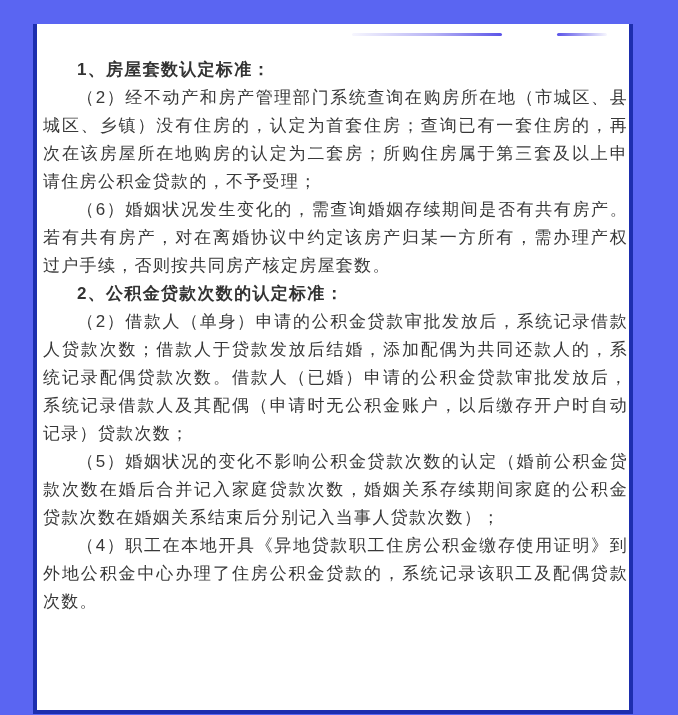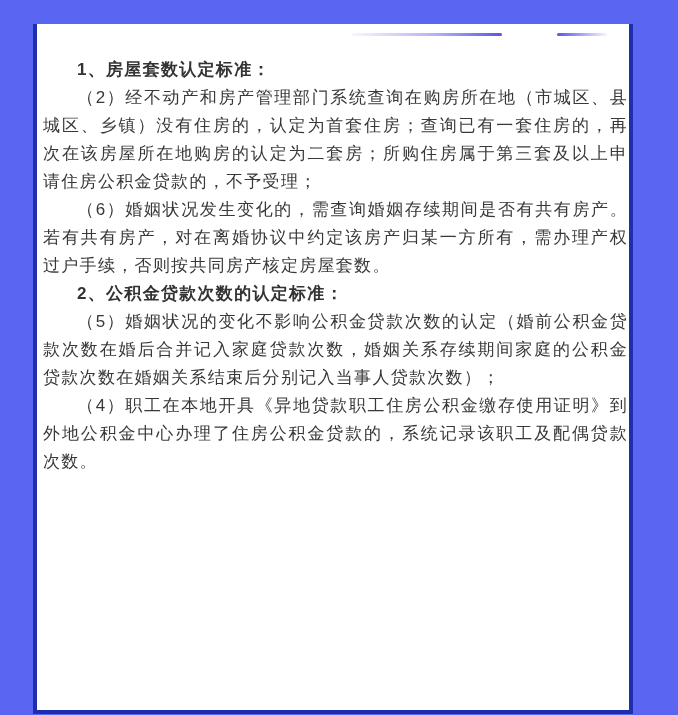--- a/index.html
+++ b/index.html
@@ -75,16 +75,17 @@
 <div class="card">
   <span class="deco-line long"></span>
   <span class="deco-line short"></span>
 
   <div class="doc">
     <h2>1、房屋套数认定标准：</h2>
     <p>（2）经不动产和房产管理部门系统查询在购房所在地（市城区、县城区、乡镇）没有住房的，认定为首套住房；查询已有一套住房的，再次在该房屋所在地购房的认定为二套房；所购住房属于第三套及以上申请住房公积金贷款的，不予受理；</p>
     <p>（6）婚姻状况发生变化的，需查询婚姻存续期间是否有共有房产。若有共有房产，对在离婚协议中约定该房产归某一方所有，需办理产权过户手续，否则按共同房产核定房屋套数。</p>
 
     <h2>2、公积金贷款次数的认定标准：</h2>
+    <p>（2）借款人（单身）申请的公积金贷款审批发放后，系统记录借款人贷款次数；借款人于贷款发放后结婚，添加配偶为共同还款人的，系统记录配偶贷款次数。借款人（已婚）申请的公积金贷款审批发放后，系统记录借款人及其配偶（申请时无公积金账户，以后缴存开户时自动记录）贷款次数；</p>
     <p>（5）婚姻状况的变化不影响公积金贷款次数的认定（婚前公积金贷款次数在婚后合并记入家庭贷款次数，婚姻关系存续期间家庭的公积金贷款次数在婚姻关系结束后分别记入当事人贷款次数）；</p>
     <p>（4）职工在本地开具《异地贷款职工住房公积金缴存使用证明》到外地公积金中心办理了住房公积金贷款的，系统记录该职工及配偶贷款次数。</p>
   </div>
 </div>
 
 </body></html>

